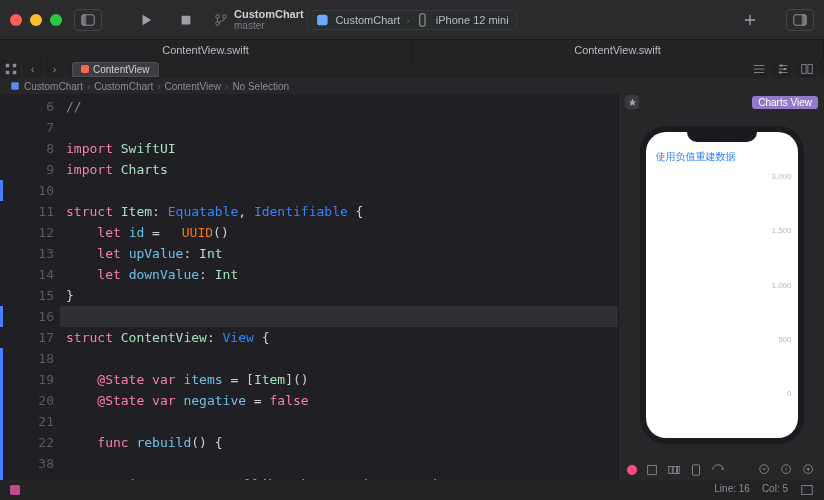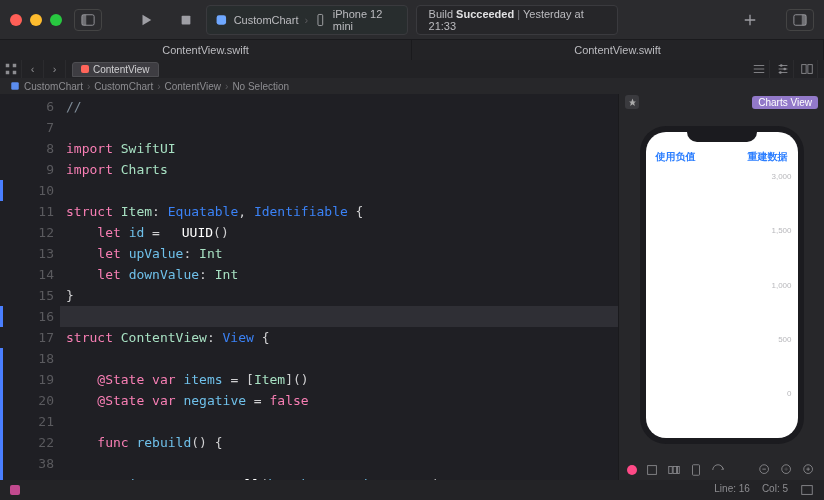--- a/index.html
+++ b/index.html
@@ -41,34 +41,34 @@
 .editor { flex: 1; background: #1f1f24; display: flex; font-family: "SF Mono", Menlo, monospace; font-size: 13px; line-height: 21px; position: relative; overflow: hidden; }
 .gutter { width: 66px; text-align: right; color: #5a5a5e; padding-right: 12px; padding-top: 2px; }
 .gutter div { height: 21px; position: relative; }
 .blue-bar::before { content: ""; position: absolute; left: 0; top: 0; width: 3px; height: 21px; background: #4a7fff; }
 .code { flex: 1; color: #d0d0d2; padding-top: 2px; white-space: pre; }
 .code .line { height: 21px; }
 .code .hl-line { background: #2f2f35; margin-left: -6px; padding-left: 6px; }
 .kw { color: #f97fb5; }   
 .ty { color: #a7e0c2; }   
 .id { color: #6fc0ea; }   
-.id2 { color: #ffffff; padding-left: 14px; }  
+.id2 { color: #f97316; padding-left: 14px; }  
 .pr { color: #3b82f6; }   
 .cm { color: #7f8c98; }
 
 
 .canvas { width: 206px; background: #27272a; border-left: 1px solid #1a1a1d; display: flex; flex-direction: column; }
 .canvas-top { height: 16px; display: flex; align-items: center; padding: 0 6px; gap: 6px; }
 .pin { width: 14px; height: 14px; background: #3a3a3e; border-radius: 3px; display: flex; align-items: center; justify-content: center; }
 .cv-pill { background: #9279c9; color: #fff; border-radius: 3px; padding: 1px 6px; font-size: 10px; margin-left: auto; }
 .device-wrap { flex: 1; display: flex; align-items: center; justify-content: center; padding: 6px; }
 .phone { width: 164px; height: 318px; background: #1b1b1f; border-radius: 26px; padding: 6px; position: relative; }
 .screen { width: 100%; height: 100%; background: #fff; border-radius: 20px; overflow: hidden; position: relative; }
 .notch { position: absolute; top: 0; left: 50%; transform: translateX(-50%); width: 70px; height: 16px; background: #1b1b1f; border-radius: 0 0 10px 10px; z-index: 5; }
-.nav { display: flex; justify-content: space-between; gap: 26px; padding: 18px 10px 2px; font-size: 10px; font-weight: bold; }
+.nav { display: flex; justify-content: flex-start; gap: 0; padding: 18px 10px 2px; font-size: 10px; }
 .nav a { color: #2d7fff; }
 .chart-title { font-weight: 700; font-size: 14px; color: #111; padding: 2px 10px; }
 .chart-area { position: relative; height: 230px; margin: 4px 6px 0 6px; }
 .ylabels { position: absolute; right: 0; top: 0; height: 100%; display: flex; flex-direction: column; justify-content: space-between; padding: 2px 0; font-size: 8px; color: #b8b8bc; text-align: right; }
 .bars { position: absolute; left: 4px; right: 22px; bottom: 2px; top: 6px; display: flex; align-items: flex-end; gap: 1px; }
 .bar { flex: 1; display: flex; flex-direction: column; justify-content: flex-end; position: relative; }
 .bar .up { background: #f5545c; width: 100%; border-radius: 1px 1px 0 0; }
 .bar .dn { background: #5fbf5f; width: 100%; border-radius: 0 0 1px 1px; }
 
 .canvas-toolbar { height: 20px; display: flex; align-items: center; gap: 8px; padding: 0 8px; color: #8a8a8e; }
@@ -123,26 +123,20 @@
     <div class="dest-pill">
       <svg class="ico" viewBox="0 0 16 16" style="color:#6fa8ff">
           <rect x="2" y="2" width="12" height="12" rx="3" fill="currentColor"></rect>
         </svg>
       <span>CustomChart</span>
       <span style="color:#5a5a5e">›</span>
       <svg class="ico" viewBox="0 0 16 16">
           <rect x="5" y="1" width="6" height="14" rx="1.5" fill="none" stroke="currentColor"></rect>
         </svg>
       <span>iPhone 12 mini</span>
-    </div>
-    <div class="build-pill">
-      <span>Build</span>
-      <b>Succeeded</b>
-      <span style="color:#7c7c80"> | </span>
-      <span>Yesterday at 21:33</span>
     </div>
   </div>
 
   <div class="right">
     <div class="tb-btn">
         <svg class="ico" viewBox="0 0 16 16">
           <path d="M8 2v12M2 8h12" stroke="currentColor" stroke-width="1.5"></path>
         </svg>
       </div>
     <div class="tb-btn bordered">

